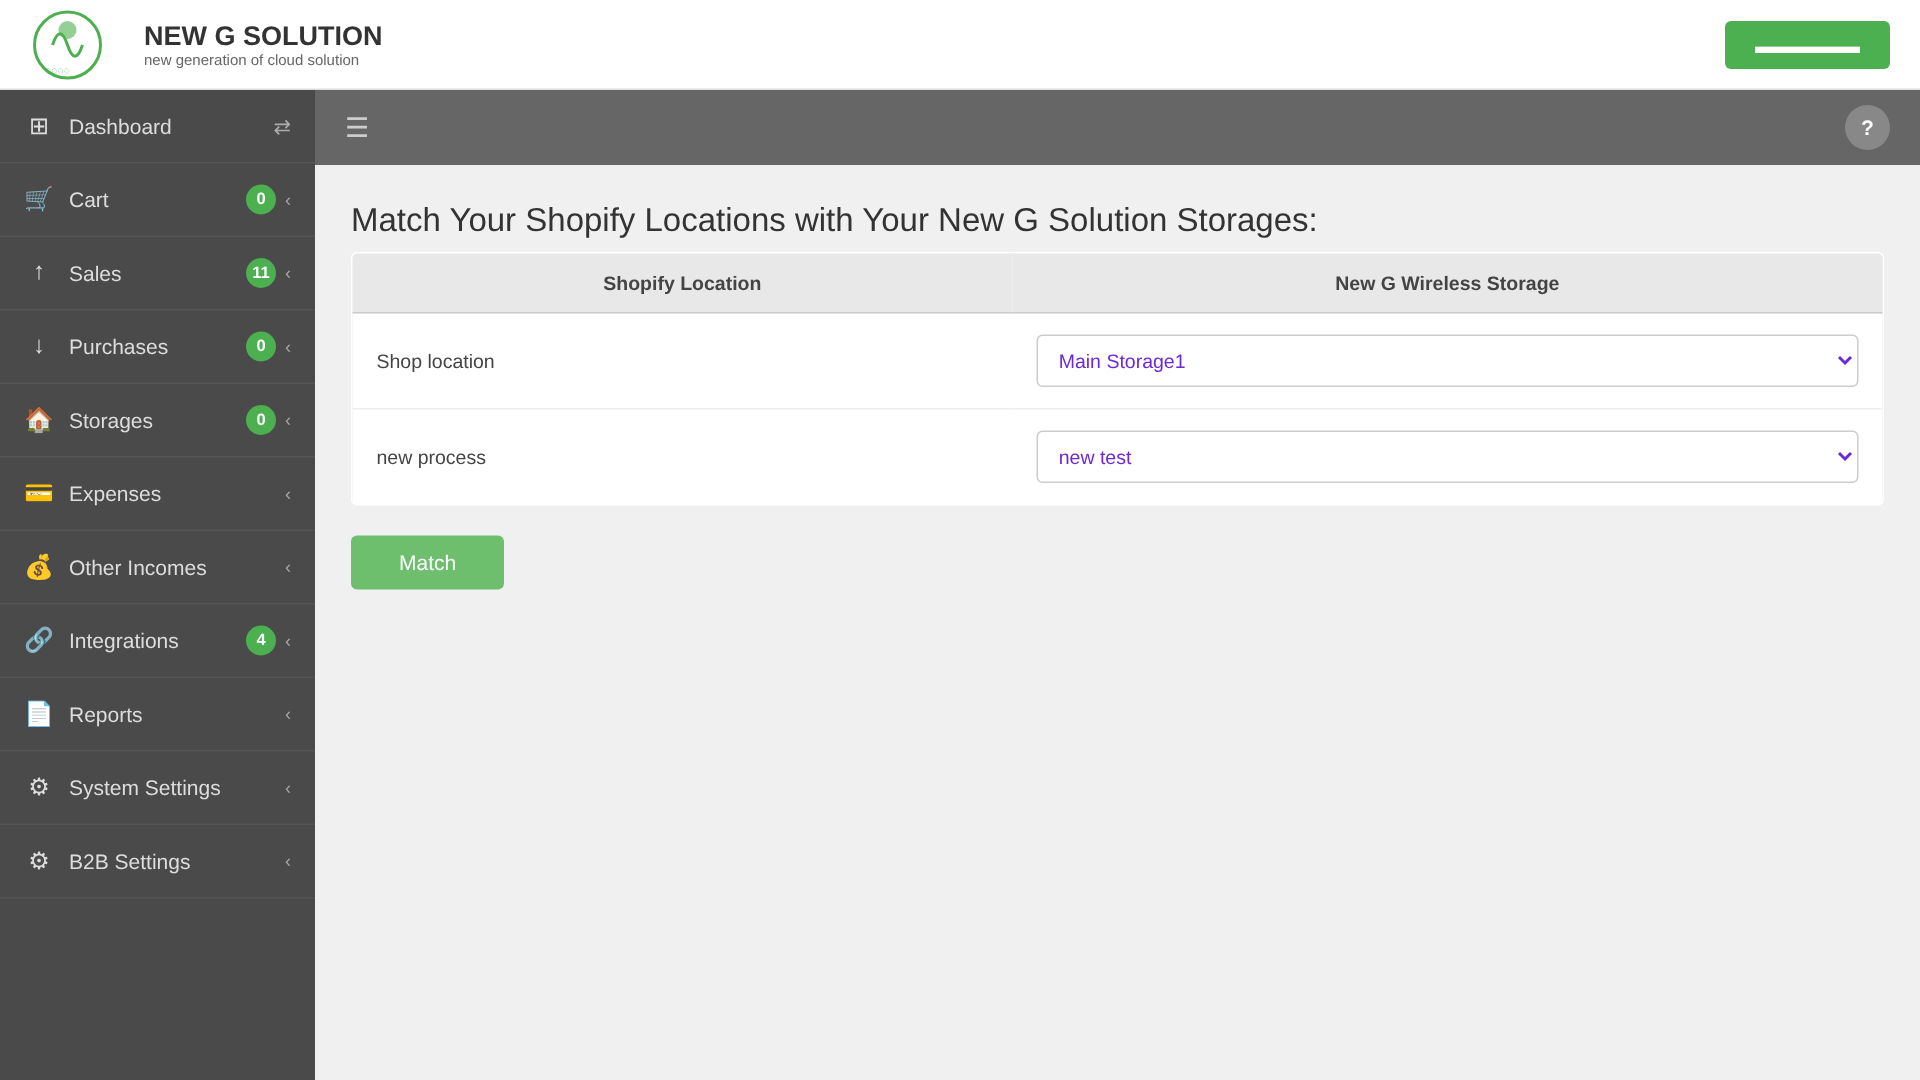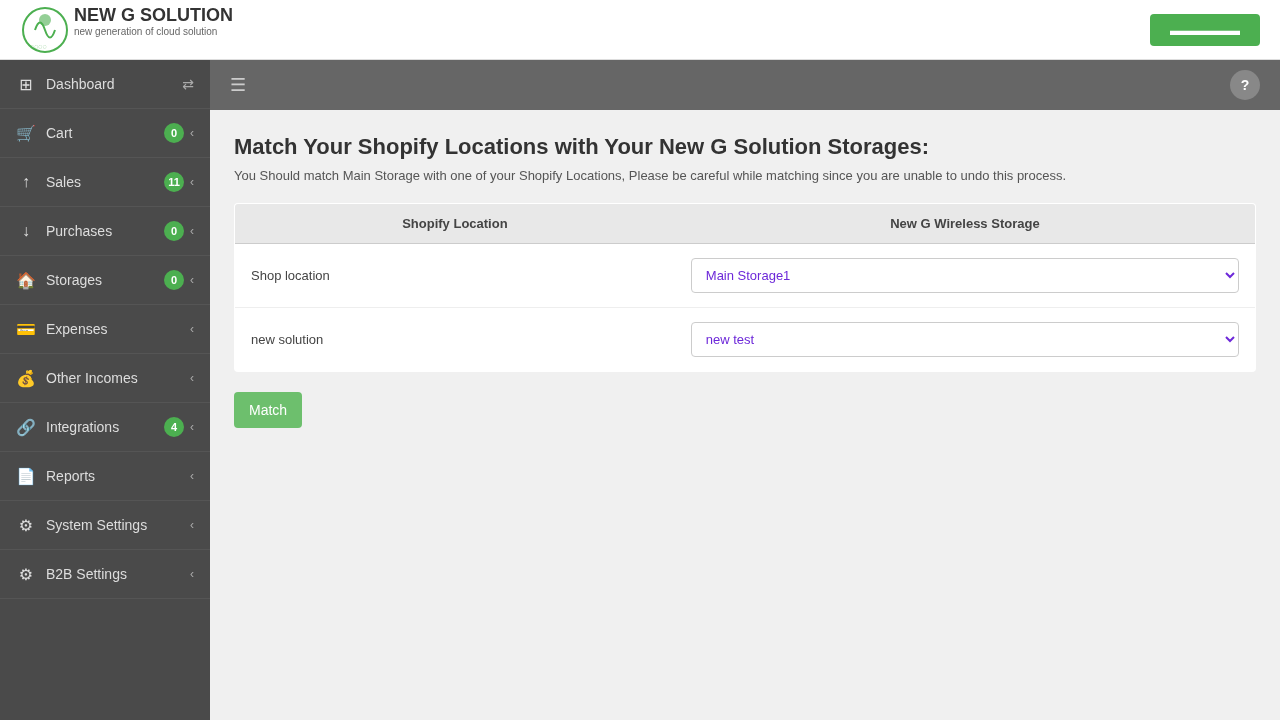--- a/index.html
+++ b/index.html
@@ -11,22 +11,22 @@
       height: 60px;
       display: flex;
       align-items: center;
       justify-content: space-between;
       padding: 0 20px;
       border-bottom: 1px solid #ddd;
       flex-shrink: 0;
     }
     .logo-area {
       display: flex;
-      align-items: flex-start;
-      gap: 4px;
+      align-items: center;
+      gap: 26px;
     }
     .logo-icon {
       width: 50px;
       height: 50px;
     }
     .logo-text {
       display: flex;
       flex-direction: column;
     }
     .logo-title {
@@ -161,21 +161,21 @@
     }
     .content-area {
       flex: 1;
       padding: 24px;
       overflow-y: auto;
       background: #f0f0f0;
     }
 
     .page-title {
       font-size: 22px;
-      font-weight: bold;
+      font-weight: normal;
       color: #333;
       margin-bottom: 8px;
     }
     .page-subtitle {
       font-size: 13px;
       color: #555;
       margin-bottom: 20px;
     }
 
     
@@ -216,21 +216,21 @@
       background: #fff;
       color: #6d28d9;
       cursor: pointer;
       appearance: auto;
     }
 
     .match-btn {
       background: #6dbf6d;
       color: #fff;
       border: none;
-      padding: 10px 15px;
+      padding: 10px 32px;
       border-radius: 4px;
       font-size: 14px;
       cursor: pointer;
     }
 
     
     .swap-icon { font-size: 14px; color: #aaa; }
   </style>
 </head>
 <body>
@@ -379,36 +379,35 @@
         <span class="topbar-icon">☰</span>
       </div>
       <div class="topbar-right">
         <button class="help-btn">?</button>
       </div>
     </div>
 
     <div class="content-area">
 
       <div class="page-title">Match Your Shopify Locations with Your New G Solution Storages:</div>
-      <div class="page-subtitle">You Should match Main Storage with one of your Shopify Locations, Please be careful while matching since you are unable to undo this process.</div>
 
       <table class="match-table">
         <thead>
           <tr>
             <th>Shopify Location</th>
             <th>New G Wireless Storage</th>
           </tr>
         </thead>
         <tbody id="match-table-body">
         <tr>
               <td>Shop location</td>
               <td><select><option value="Main Storage1">Main Storage1</option><option value="new test">new test</option></select></td>
             </tr>
             <tr>
-              <td>new solution</td>
+              <td>new process</td>
               <td><select><option value="Main Storage1">Main Storage1</option><option value="new test" selected="">new test</option></select></td>
             </tr>
           </tbody>
       </table>
 
       <button class="match-btn">Match</button>
 
     </div>
   </div>
 </div>

